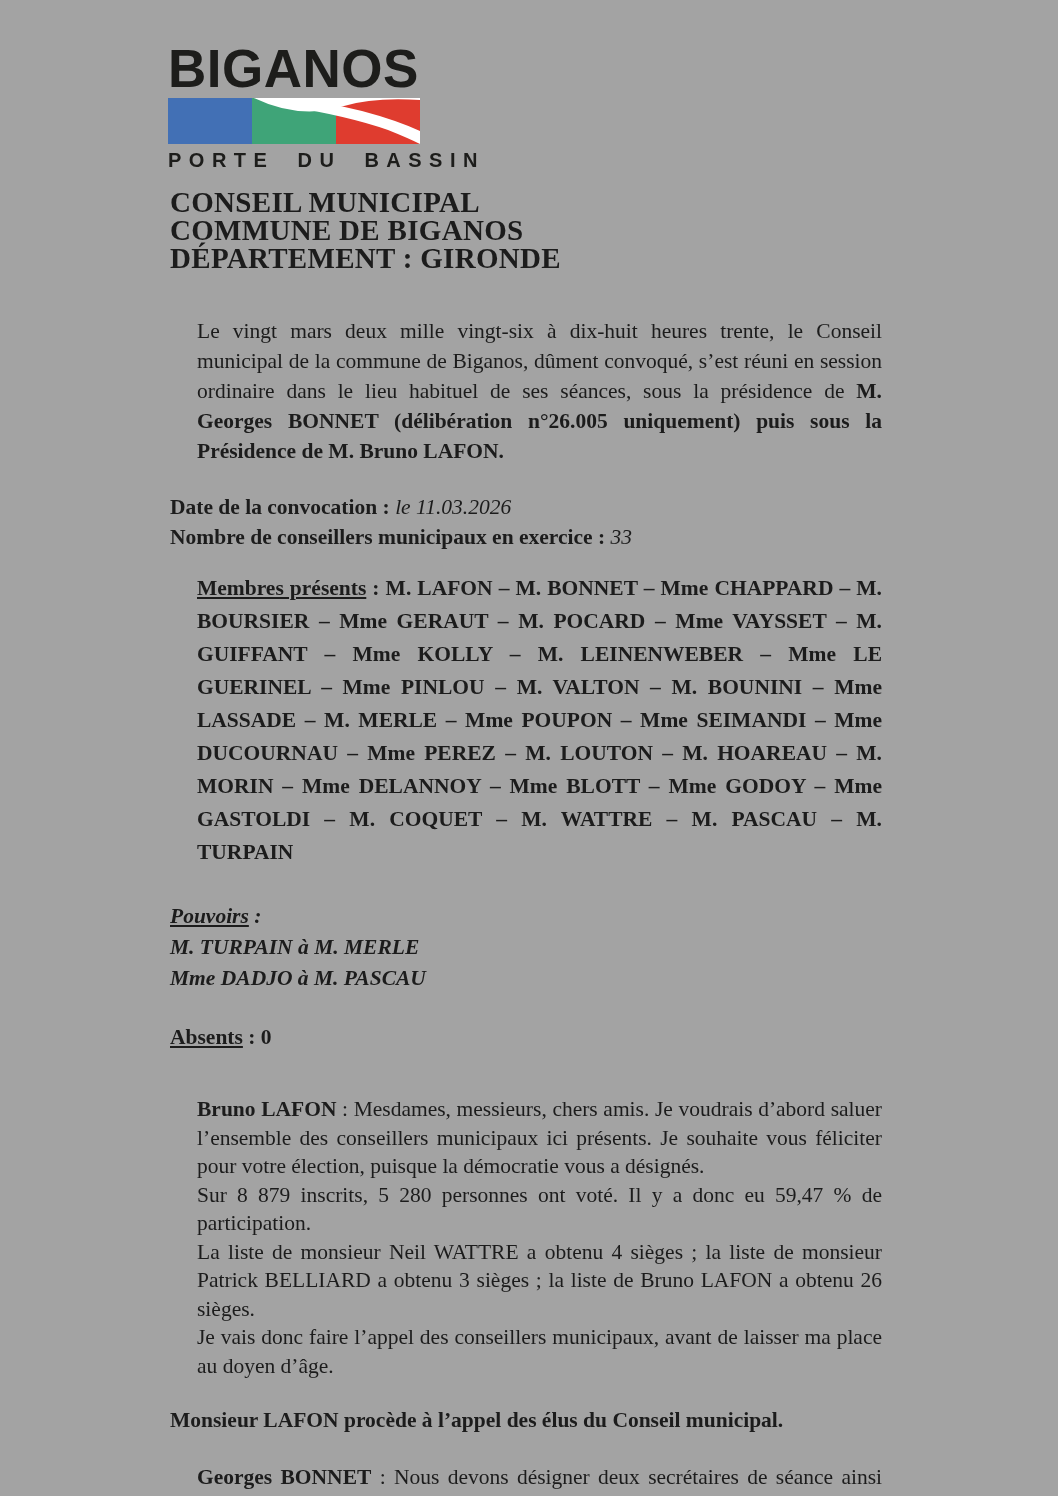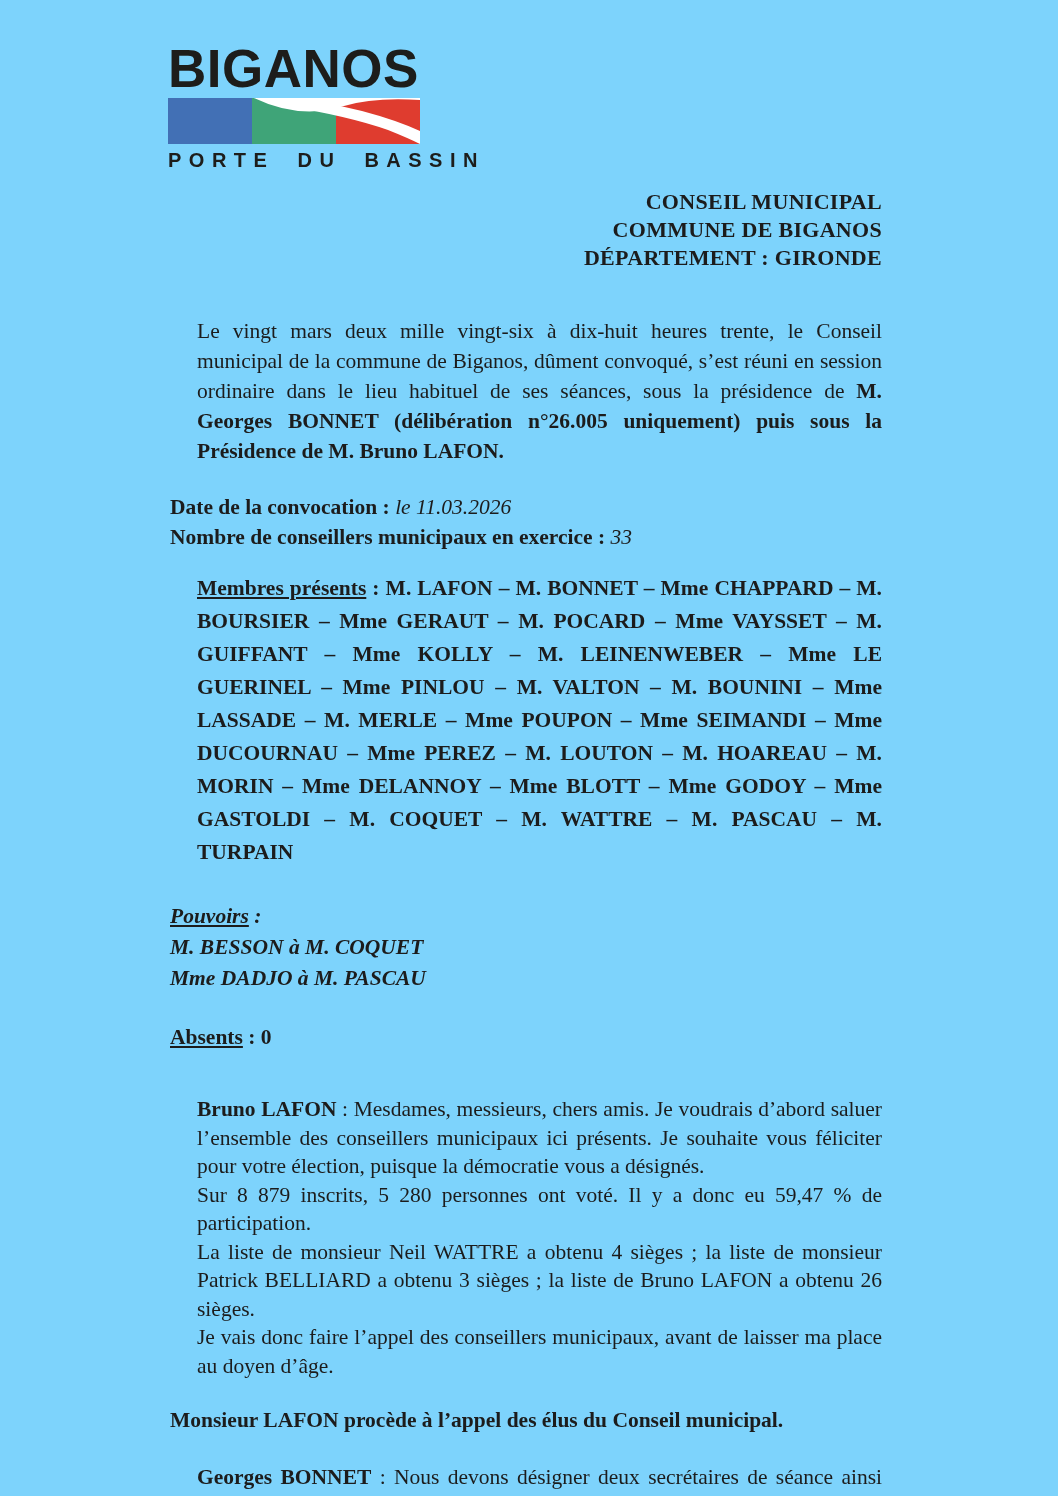--- a/index.html
+++ b/index.html
@@ -1,20 +1,20 @@
 <!DOCTYPE html>
 <html lang="fr"><head>
 <meta charset="utf-8">
 <style>
   html, body { margin: 0; padding: 0; background: #ffffff; }
   .page {
     position: relative;
     width: 1058px;
     height: 1496px;
-    background: #7dd3fc;
+    background: #a3a3a3;
     font-family: "Liberation Serif", serif;
     color: #1c1c1c;
     overflow: hidden;
   }
   
   .logo { position: absolute; left: 168px; top: 42px; width: 258px; }
   .logo-word {
     font-family: "Liberation Sans", sans-serif;
     font-weight: bold;
     font-size: 53px;
@@ -36,23 +36,23 @@
   }
   
   .content {
     position: absolute;
     left: 170px;
     top: 188px;
     width: 712px;
     font-size: 21.5px;
   }
   .title-block {
-    text-align: right;
+    text-align: left;
     font-weight: bold;
-    font-size: 22px;
+    font-size: 29px;
     line-height: 28px;
     letter-spacing: 0.3px;
   }
   p { margin: 0; }
   .just { text-align: justify; margin-left: 27px; }
   .intro { margin-top: 44px; line-height: 30px; }
   .meta { margin-top: 26px; line-height: 30px; }
   .meta .lbl { font-weight: bold; }
   .meta .val { font-style: italic; }
   .members { margin-top: 20px; font-weight: bold; line-height: 33px; }
@@ -95,21 +95,21 @@
 
     <div class="meta">
       <p><span class="lbl">Date de la convocation</span><span class="lbl"> : </span><span class="val">le 11.03.2026</span></p>
       <p><span class="lbl">Nombre de conseillers municipaux en exercice</span><span class="lbl"> : </span><span class="val">33</span></p>
     </div>
 
     <p class="members just"><span class="lbl">Membres présents</span><span> : </span><span>M. LAFON – M. BONNET – Mme CHAPPARD – M. BOURSIER – Mme GERAUT – M. POCARD – Mme VAYSSET – M. GUIFFANT – Mme KOLLY – M. LEINENWEBER – Mme LE GUERINEL – Mme PINLOU – M. VALTON – M. BOUNINI – Mme LASSADE – M. MERLE – Mme POUPON – Mme SEIMANDI – Mme DUCOURNAU – Mme PEREZ – M. LOUTON – M. HOAREAU – M. MORIN – Mme DELANNOY – Mme BLOTT – Mme GODOY – Mme GASTOLDI – M. COQUET – M. WATTRE – M. PASCAU – M. TURPAIN</span></p>
 
     <div class="powers">
       <p><span class="lbl">Pouvoirs</span><span> :</span></p>
-      <p>M. BESSON à M. COQUET</p>
+      <p>M. TURPAIN à M. MERLE</p>
       <p>Mme DADJO à M. PASCAU</p>
     </div>
 
     <p class="absents"><span class="lbl">Absents</span><span> : </span><span>0</span></p>
 
     <div class="speech">
       <p class="just"><span class="speaker">Bruno LAFON</span><span> : </span><span>Mesdames, messieurs, chers amis. Je voudrais d’abord saluer l’ensemble des conseillers municipaux ici présents. Je souhaite vous féliciter pour votre élection, puisque la démocratie vous a désignés.</span></p>
       <p class="just">Sur 8 879 inscrits, 5 280 personnes ont voté. Il y a donc eu 59,47 % de participation.</p>
       <p class="just">La liste de monsieur Neil WATTRE a obtenu 4 sièges ; la liste de monsieur Patrick BELLIARD a obtenu 3 sièges ; la liste de Bruno LAFON a obtenu 26 sièges.</p>
       <p class="just">Je vais donc faire l’appel des conseillers municipaux, avant de laisser ma place au doyen d’âge.</p>

